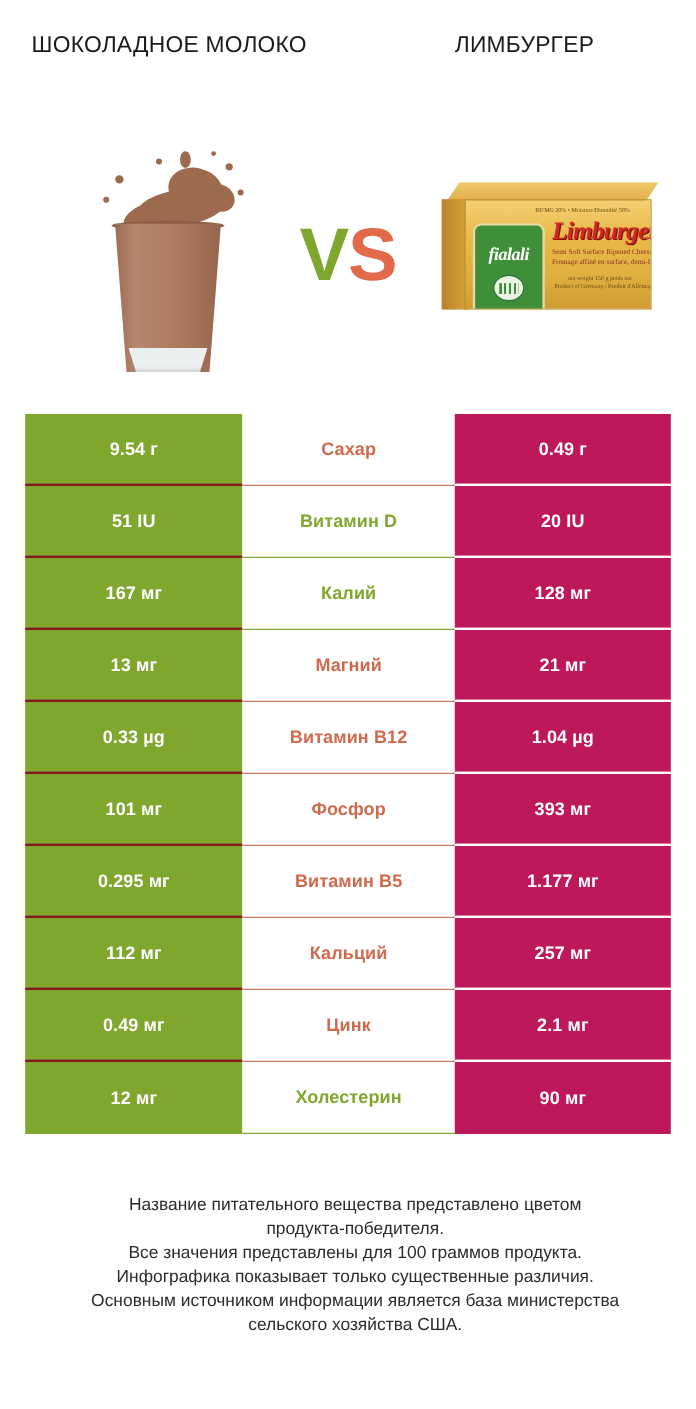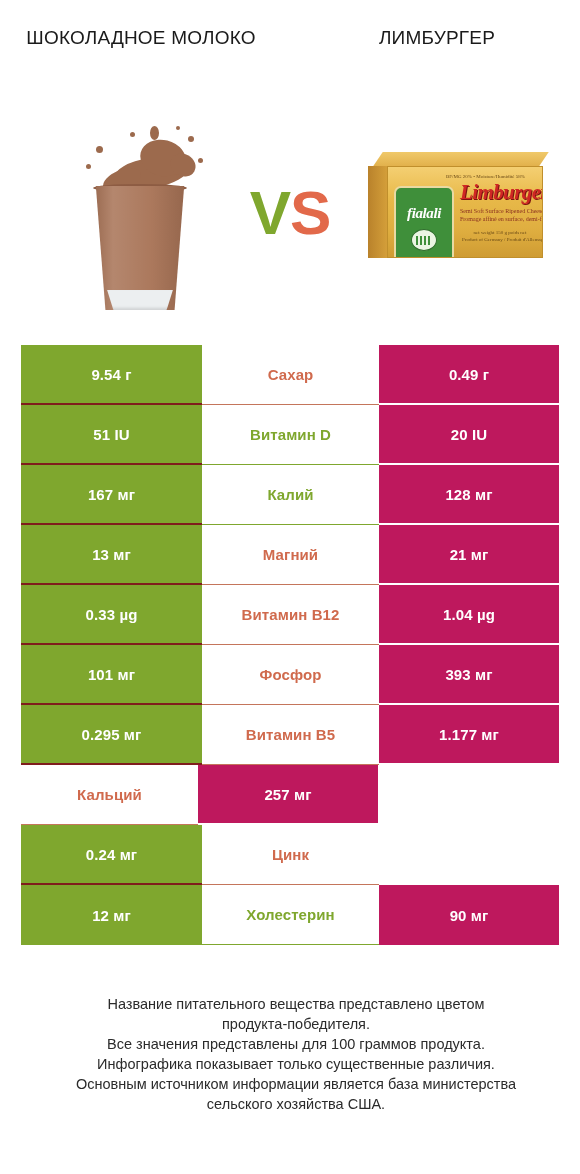--- a/index.html
+++ b/index.html
@@ -401,26 +401,28 @@
       <div class="cell cell-left">101 мг</div>
       <div class="cell cell-mid win-right">Фосфор</div>
       <div class="cell cell-right">393 мг</div>
     </div>
     <div class="row">
       <div class="cell cell-left">0.295 мг</div>
       <div class="cell cell-mid win-right">Витамин B5</div>
       <div class="cell cell-right">1.177 мг</div>
     </div>
     <div class="row">
+      <div class="cell cell-left">112 мг</div>
       <div class="cell cell-mid win-right">Кальций</div>
       <div class="cell cell-right">257 мг</div>
     </div>
     <div class="row">
-      <div class="cell cell-left">0.24 мг</div>
+      <div class="cell cell-left">0.49 мг</div>
       <div class="cell cell-mid win-right">Цинк</div>
+      <div class="cell cell-right">2.1 мг</div>
     </div>
     <div class="row">
       <div class="cell cell-left">12 мг</div>
       <div class="cell cell-mid win-left">Холестерин</div>
       <div class="cell cell-right">90 мг</div>
     </div>
   </div>
 
 <div class="footer">
   <p>Название питательного вещества представлено цветом</p>

